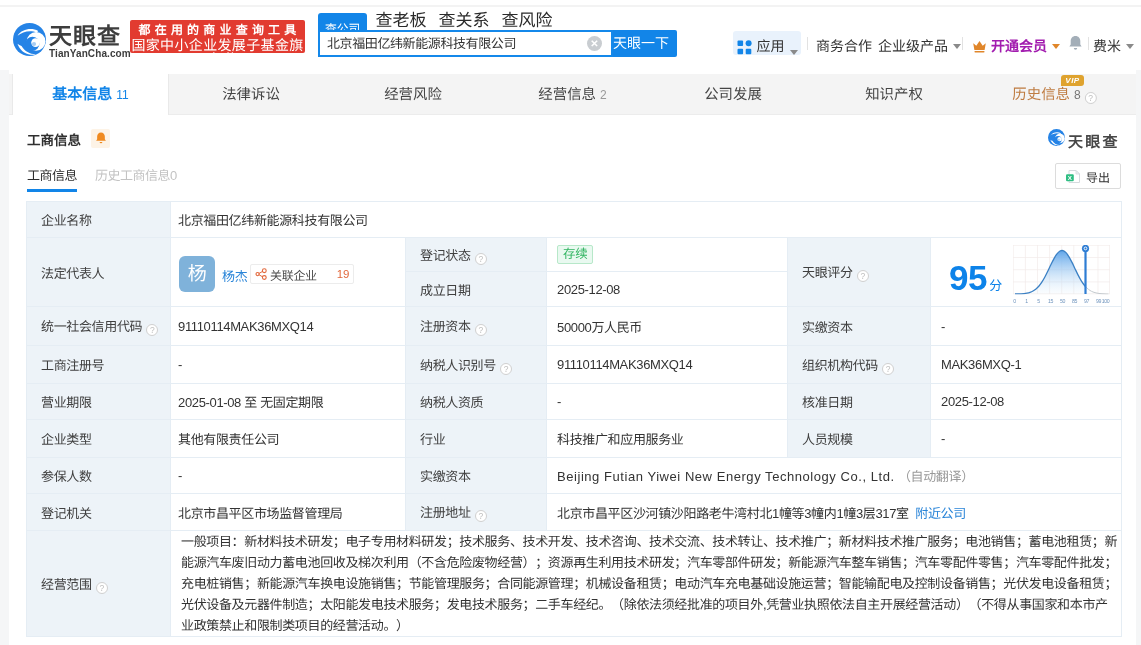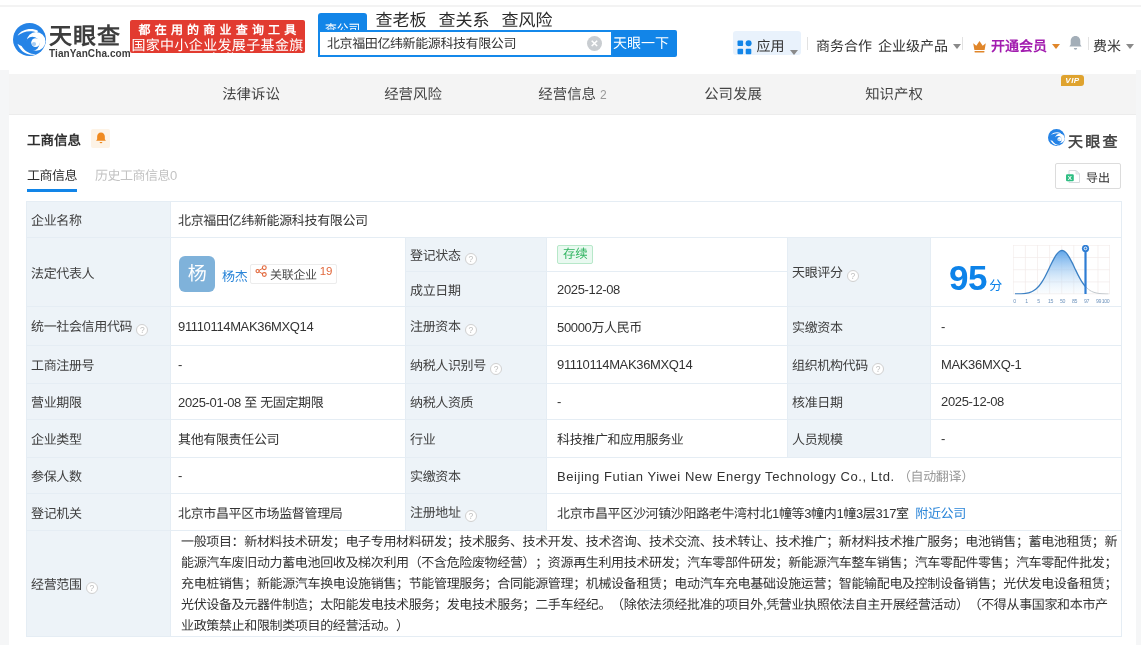--- a/index.html
+++ b/index.html
@@ -46,34 +46,34 @@
 #bellbox{position:absolute;left:91px;top:128.5px;width:19px;height:19px;background:#fdf3e6;border-radius:2px;text-align:center}
 #clogo{position:absolute;left:1048px;top:129px}
 #clogo-t{position:absolute;left:1068px;top:130px;font-size:15px;font-weight:bold;color:#474747;letter-spacing:2.2px}
 #subtab1{position:absolute;left:27px;top:164.5px;font-size:13px;letter-spacing:-0.5px;color:#2f2f2f}
 #subtab2{position:absolute;left:95px;top:164.5px;font-size:13px;letter-spacing:-0.5px;color:#c3c3c3}
 #subline{position:absolute;left:27px;top:189px;width:50px;height:3px;background:#1285e8}
 #expbtn{position:absolute;left:1055px;top:163px;width:66px;height:26px;border:1px solid #dcdcdc;border-radius:2px;background:#fff;display:flex;align-items:center;justify-content:center;font-size:12px;color:#333}
 
 #tbl{position:absolute;left:26px;top:201px;width:1095px;border-collapse:collapse;table-layout:fixed;font-size:13px;letter-spacing:-0.35px;color:#333}
 #tbl td{border:1px solid #e5edf4;vertical-align:middle;padding:0 8px 0 9px;overflow:hidden}
-#tbl td.lb{background:#edf3f8;padding-left:4px;color:#404040}
+#tbl td.lb{background:#edf3f8;padding-left:14px;color:#404040}
 #tbl td.vl{padding-left:10px}
 #tbl td.v1{padding-left:7px}
 .lnk{color:#2a85d8;text-decoration:none}
 #score-cell{position:relative;padding:0 !important}
 #score95{position:absolute;left:18px;top:22px;font-size:35px;font-weight:bold;color:#0d83e9;line-height:35px}
 #score-fen{font-size:13px;font-weight:normal;color:#0d83e9;margin-left:2px}
 #curve{position:absolute;left:82px;top:7px}
 
 #lr-cell{position:relative;padding:0 !important}
 #avatar{position:absolute;left:8px;top:18px;width:36px;height:36px;background:#7fb2da;border-radius:6px;color:#fff;font-size:19px;text-align:center;line-height:36px}
 #lr-name{position:absolute;left:51px;top:28px;font-size:13px;color:#2a85d8}
-#lr-tag{position:absolute;left:79px;top:26px;height:20px;border:1px solid #ececec;border-radius:2px;background:#fff;display:flex;align-items:flex-start;padding:0 4px;font-size:12px;letter-spacing:-0.3px;color:#4a4a4a}
-#lr-tag b{color:#e2683c;font-weight:normal;margin-left:3px;font-size:11.5px}
+#lr-tag{position:absolute;left:79px;top:26px;height:20px;border:1px solid #ececec;border-radius:2px;background:#fff;display:flex;align-items:center;padding:0 4px;font-size:12px;letter-spacing:-0.3px;color:#4a4a4a}
+#lr-tag b{color:#e2683c;font-weight:normal;margin-left:20px;font-size:11.5px}
 .gtag{display:inline-block;height:19px;line-height:17px;padding:0 5px;background:#e9f9f0;border:1px solid #b7e8c9;border-radius:2px;color:#30b460;font-size:12.5px}
 .gray{color:#999}
 #brange div{line-height:21px}
 </style>
 </head>
 <body>
 <div id="topline"></div>
 
 <svg id="logo-big" width="33" height="33" viewBox="0 0 36 36">
  <circle cx="18" cy="18" r="18" fill="#2583e6"></circle>
@@ -114,25 +114,27 @@
       <path d="M7.5,1 C10.4,1 12.3,3.2 12.3,6 L12.3,9.5 L13.6,11.5 L1.4,11.5 L2.7,9.5 L2.7,6 C2.7,3.2 4.6,1 7.5,1 Z" fill="#a3aeb8"></path>
       <path d="M5.8,13 a1.7,1.7 0 0 0 3.4,0 Z" fill="#a3aeb8"></path>
     </svg></div>
 <div class="hsep" style="left:1088px"></div>
 <div class="hitem" style="left:1093px">费米<span class="caret"></span></div>
 
 <div id="bgL"></div>
 <div id="bgR"></div>
 
 <div id="nav">
+ <div id="tab-active"><b>基本信息</b><i>11</i></div>
  <div class="tab" style="left:242px">法律诉讼</div>
  <div class="tab" style="left:404px">经营风险</div>
  <div class="tab" style="left:563.5px">经营信息<span class="cnt">2</span></div>
  <div class="tab" style="left:724px">公司发展</div>
  <div class="tab" style="left:885px">知识产权</div>
+ <div class="tab" id="tab-his" style="left:1045.5px">历史信息<span class="cnt">8</span><span class="qmark">?</span></div>
  <div id="vipbadge">VIP</div>
 </div>
 
 <div id="sec-title">工商信息</div>
 <div id="bellbox"><svg width="12" height="14" viewBox="0 0 15 16" style="margin-top:2px">
       <path d="M7.5,1 C10.4,1 12.3,3.2 12.3,6 L12.3,9.5 L13.6,11.5 L1.4,11.5 L2.7,9.5 L2.7,6 C2.7,3.2 4.6,1 7.5,1 Z" fill="#f08a1f"></path>
       <path d="M5.8,13 a1.7,1.7 0 0 0 3.4,0 Z" fill="#f08a1f"></path>
     </svg></div>
 <svg id="clogo" width="17" height="17" viewBox="0 0 36 36">
  <circle cx="18" cy="18" r="18" fill="#2583e6"></circle>

